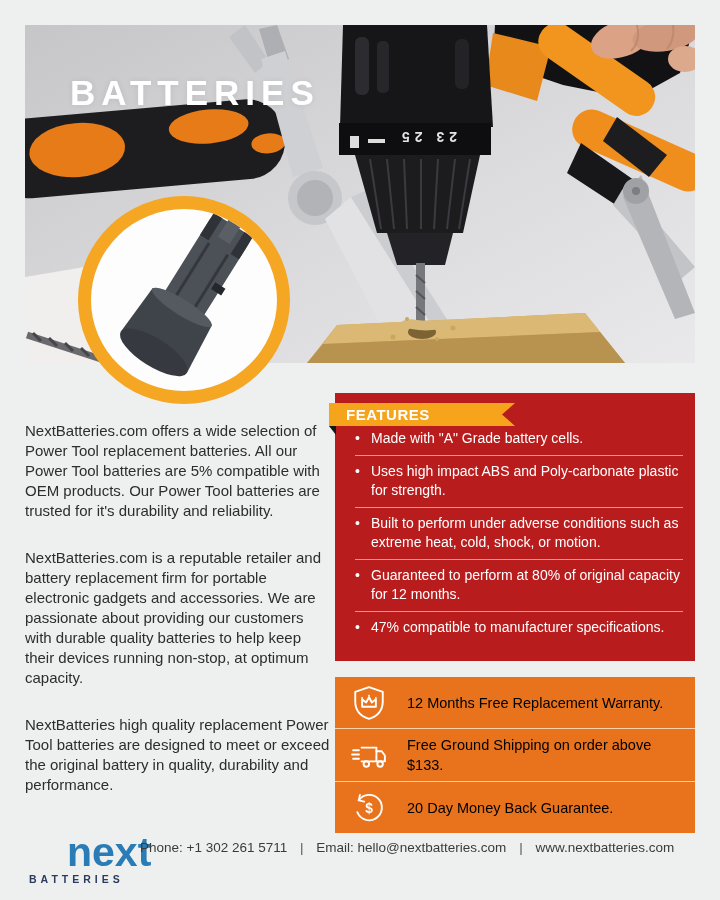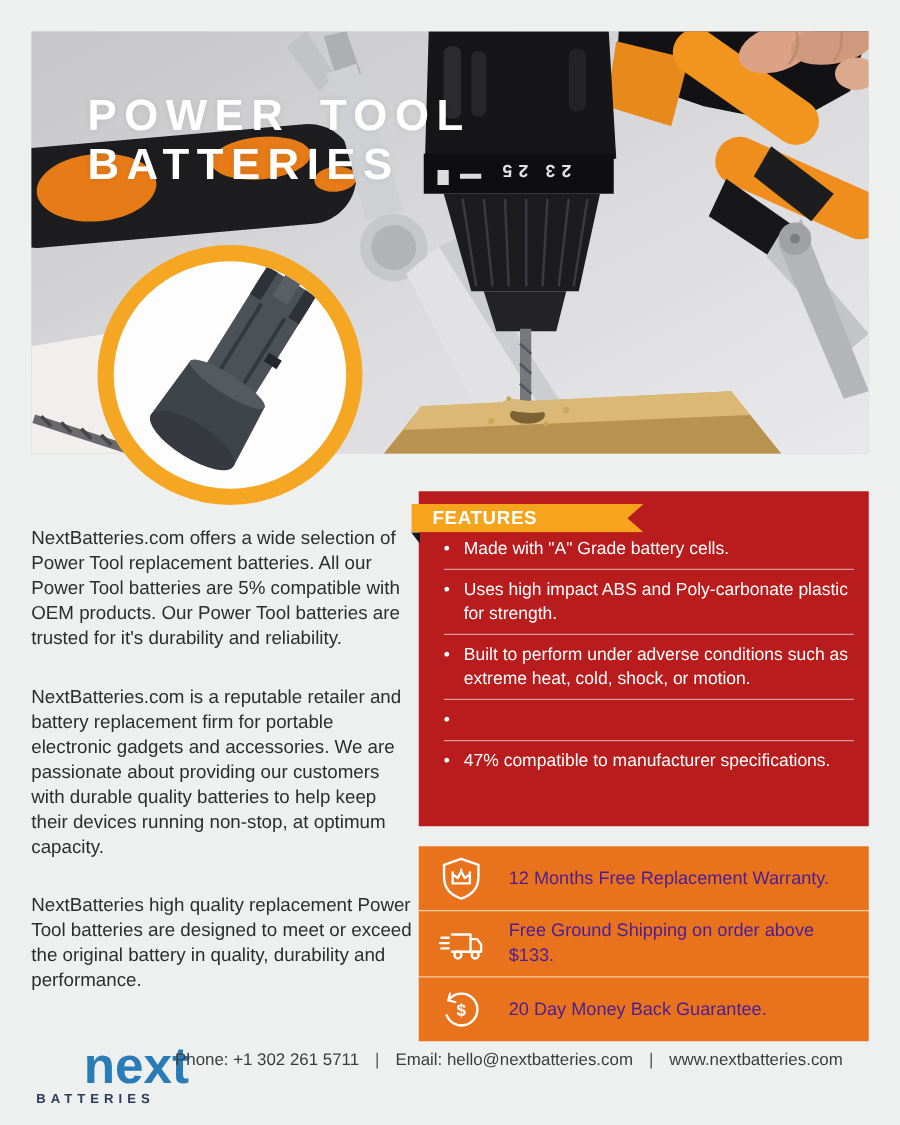--- a/index.html
+++ b/index.html
@@ -66,21 +66,21 @@
   .benefits-box {
     position:absolute; left:335px; top:677px; width:360px; height:156px;
     background:#e9731d; display:flex; flex-direction:column;
   }
   .benefit-row {
     flex:1; display:flex; align-items:center; gap:20px; padding:6px 16px;
     border-bottom:1px solid rgba(255,240,215,0.75);
   }
   .benefit-row:last-child { border-bottom:none; }
   .benefit-icon { flex:0 0 36px; height:36px; }
-  .benefit-text { color:#4c1d95; font-size:14.5px; line-height:20px; max-width:262px; }
+  .benefit-text { color:#000000; font-size:14.5px; line-height:20px; max-width:262px; }
 
   
   .footer-logo { position:absolute; left:27px; top:832px; width:110px; }
   .logo-word {
     color:#2a7cb7; font-size:41px; line-height:40px; font-weight:600;
     letter-spacing:0; font-family:"Liberation Sans", sans-serif;margin-left:40px;
   }
   .logo-sub {
     color:#2c3a5e; font-size:10.5px; font-weight:bold; letter-spacing:4px;
     margin-top:1px; margin-left:2px;
@@ -182,21 +182,20 @@
         <path d="M612 0 q4 16 -6 26 M648 0 q2 14 -6 24" stroke="#c08a6f" stroke-width="2" fill="none"></path>
       </g>
 
       <g>
         <line x1="2" y1="310" x2="76" y2="334" stroke="#6a6a6e" stroke-width="7"></line>
         <path d="M8 308 l8 8 M24 313 l8 8 M40 318 l8 8 M56 323 l8 8" stroke="#46464a" stroke-width="3"></path>
       </g>
     </svg>
 
     <div class="hero-title">
-      <div>POWER TOOL</div>
       <div>BATTERIES</div>
     </div>
   </div>
 
   <div class="badge-circle">
     <svg width="186" height="182" viewBox="0 0 186 182">
       <g transform="rotate(32 93 95)">
         <rect x="70" y="2" width="46" height="100" rx="8" fill="#4c5158"></rect>
         <rect x="70" y="2" width="10" height="26" fill="#2f3338"></rect>
         <rect x="106" y="2" width="10" height="26" fill="#2f3338"></rect>
@@ -228,20 +227,21 @@
       <li>
           <span class="bullet-dot">•</span>
           <span>Uses high impact ABS and Poly-carbonate plastic for strength.</span>
         </li>
       <li>
           <span class="bullet-dot">•</span>
           <span>Built to perform under adverse conditions such as extreme heat, cold, shock, or motion.</span>
         </li>
       <li>
           <span class="bullet-dot">•</span>
+          <span>Guaranteed to perform at 80% of original capacity for 12 months.</span>
         </li>
       <li>
           <span class="bullet-dot">•</span>
           <span>47% compatible to manufacturer specifications.</span>
         </li>
     </ul>
   </div>
 
   <div class="benefits-box">
 

